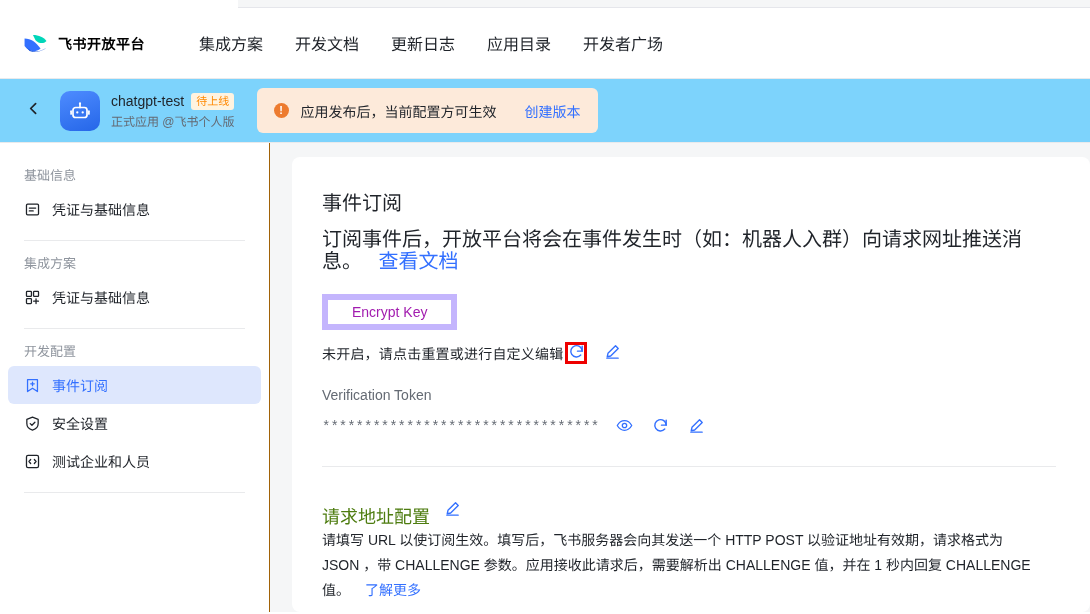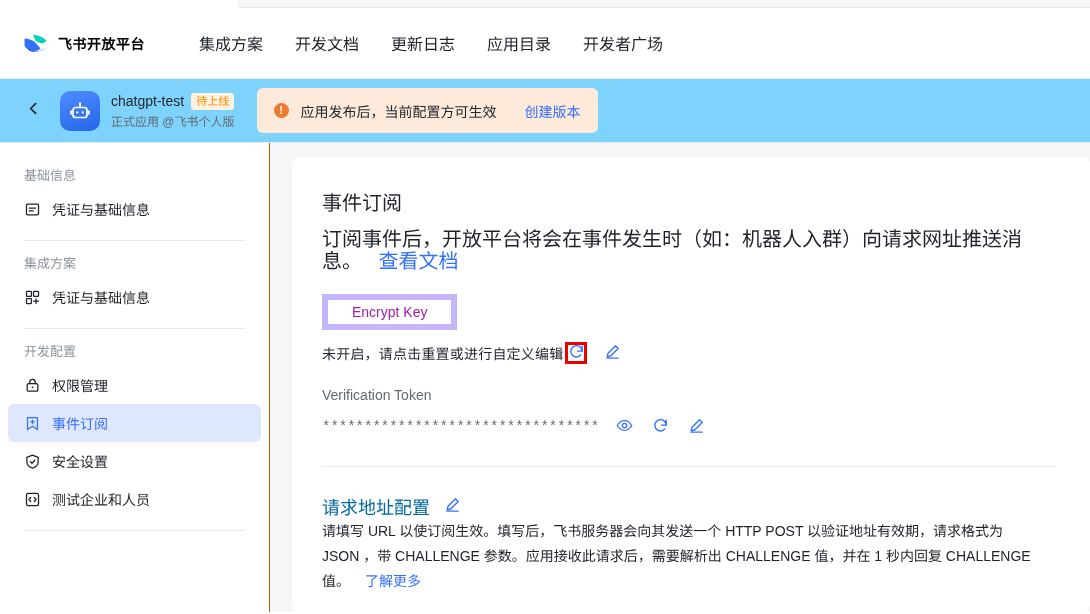--- a/index.html
+++ b/index.html
@@ -127,21 +127,21 @@
     width: 22px; height: 22px; display: flex; align-items: center; justify-content: center;
     cursor: pointer; color: #3370ff; flex: none;
   }
   .act-boxed { border: 3px solid #ee0000; padding: 1px 7px; margin-left: 2px; }
   .gap-l { margin-left: 14px; }
   .gap-s { margin-left: 11px; }
 
   .hr { height: 1px; background: #e9eaec; margin: 28px 0 0 0; }
 
   .subsec-title-row { display: flex; align-items: center; gap: 11px; margin-top: 26px; }
-  .subsec-title { font-size: 18px; color: #0369a1; }
+  .subsec-title { font-size: 18px; color: #4d7c0f; margin-top: 9px; }
   .para {
     font-size: 14px; color: #1f2329; line-height: 25px; 
     max-width: 716px;
   }
   .sub-label { font-size: 14px; color: #8f959e; margin-top: 26px; }
 </style>
 </head>
 <body>
 
 <div class="browser-strip">
@@ -238,30 +238,20 @@
         </svg>
       </span>
       <span>凭证与基础信息</span>
     </div>
 
 
     <div class="side-divider"></div>
 
     <div class="side-group-title">开发配置</div>
 
-    <div class="side-item">
-      <span class="ico">
-        <svg width="17" height="17" viewBox="0 0 24 24" fill="none" stroke="#1f2329" stroke-width="1.8" stroke-linecap="round">
-          <rect x="4.5" y="9.5" width="15" height="10.5" rx="1.8"></rect>
-          <path d="M8.2 9.5 V7.2 A3.8 3.8 0 0 1 15.8 7.2 V9.5"></path>
-          <circle cx="12" cy="14.6" r="1.3" fill="#1f2329" stroke="none"></circle>
-        </svg>
-      </span>
-      <span>权限管理</span>
-    </div>
 
     <div class="side-item active">
       <span class="ico">
         <svg width="17" height="17" viewBox="0 0 24 24" fill="none" stroke="#3370ff" stroke-width="1.8" stroke-linecap="round" stroke-linejoin="round">
           <path d="M5 3.8 H19 V20.5 L12 15.8 L5 20.5 Z"></path>
           <line x1="12" y1="7.2" x2="12" y2="12.2"></line>
           <line x1="9.5" y1="9.7" x2="14.5" y2="9.7"></line>
         </svg>
       </span>
       <span>事件订阅</span>

